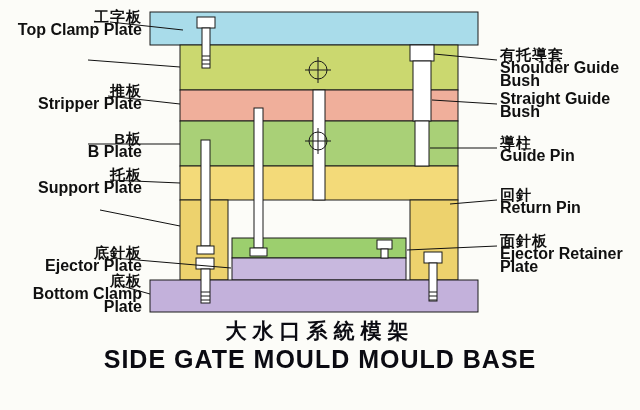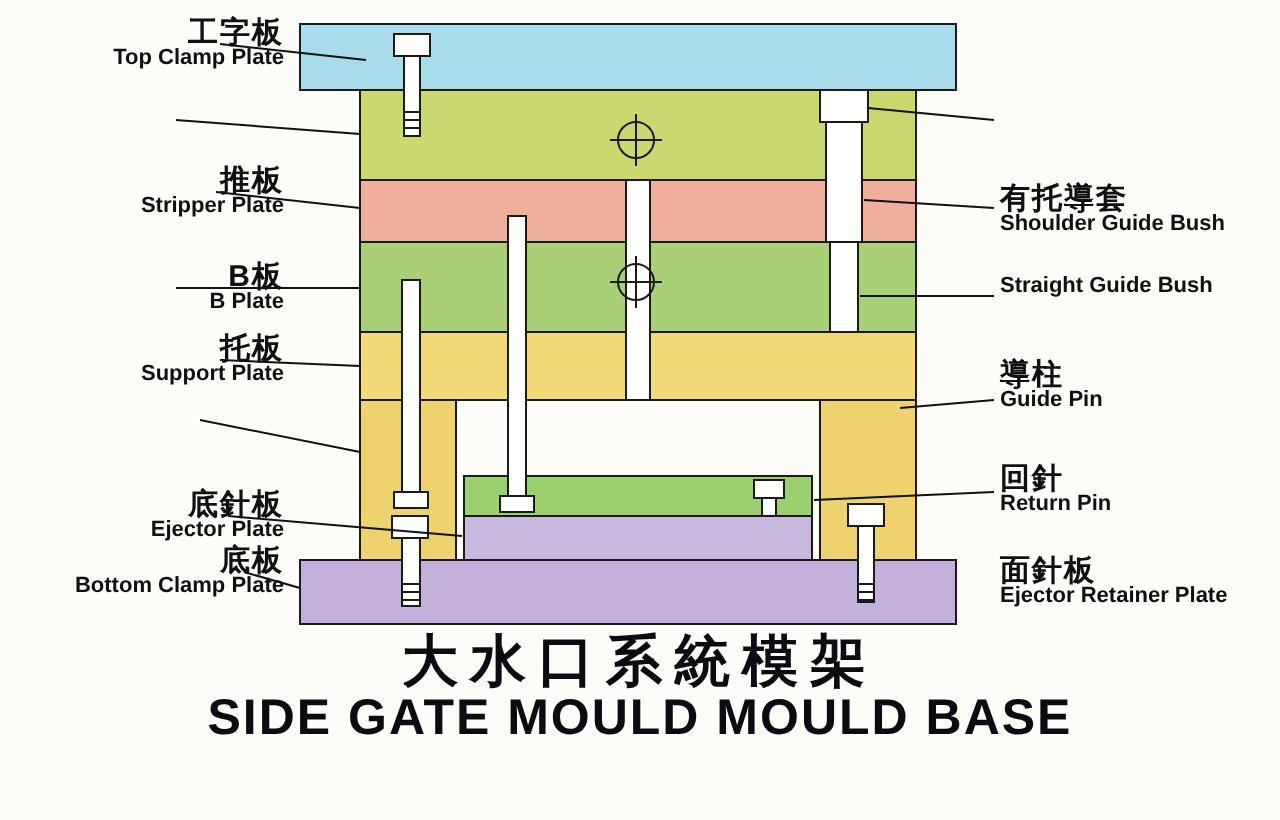--- a/index.html
+++ b/index.html
@@ -7,25 +7,25 @@
     width:640px;height:410px;
     background:#fcfcf8;
     font-family:"Liberation Sans", sans-serif;
     position:relative;
     overflow:hidden;
   }
   .stage{position:absolute;left:0;top:0;width:640px;height:410px;}
   svg.diagram{position:absolute;left:0;top:0;}
   .label{position:absolute;color:#101010;}
   .label .zh{font-size:15px;font-weight:bold;line-height:13px;letter-spacing:1px;}
-  .label .en{font-size:11px;font-weight:bold;line-height:13px;}
+  .label .en{font-size:16px;font-weight:bold;line-height:13px;}
   .label.left{width:142px;text-align:right;padding-right:2px;}
-  .label.right{left:500px;width:138px;text-align:left;margin-top:45px;}
+  .label.right{left:500px;width:138px;text-align:left;}
   .titles{position:absolute;left:0;top:318px;width:640px;text-align:center;color:#0b0b12;}
-  .title-zh{font-size:28px;font-weight:bold;letter-spacing:6px;line-height:26px;}
+  .title-zh{font-size:21px;font-weight:bold;letter-spacing:6px;line-height:26px;}
   .title-en{font-size:25px;font-weight:bold;letter-spacing:1px;line-height:30px;}
 </style>
 </head>
 <body>
 
 <div class="stage">
 
   <svg class="diagram" width="640" height="410" viewBox="0 0 640 410">
 
     <rect x="150" y="12" width="328" height="33" stroke="#1a1a1a" fill="#a9dcea"></rect>

